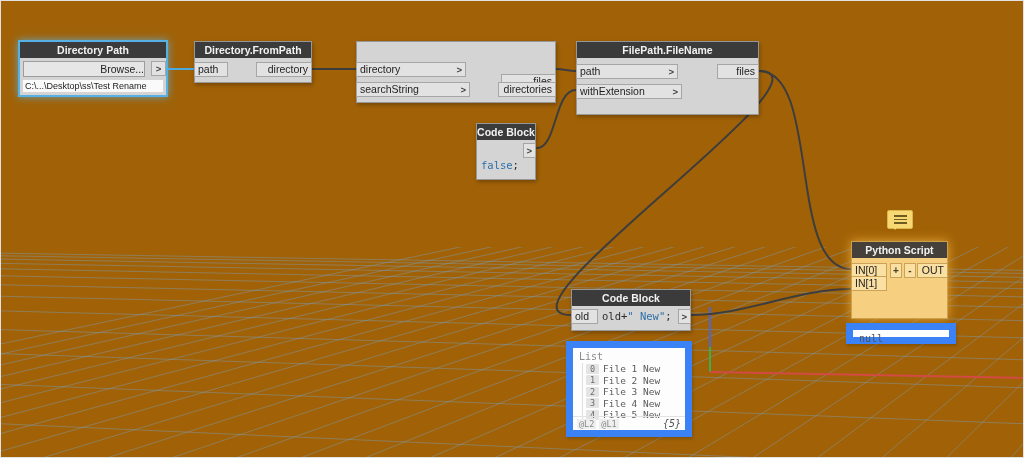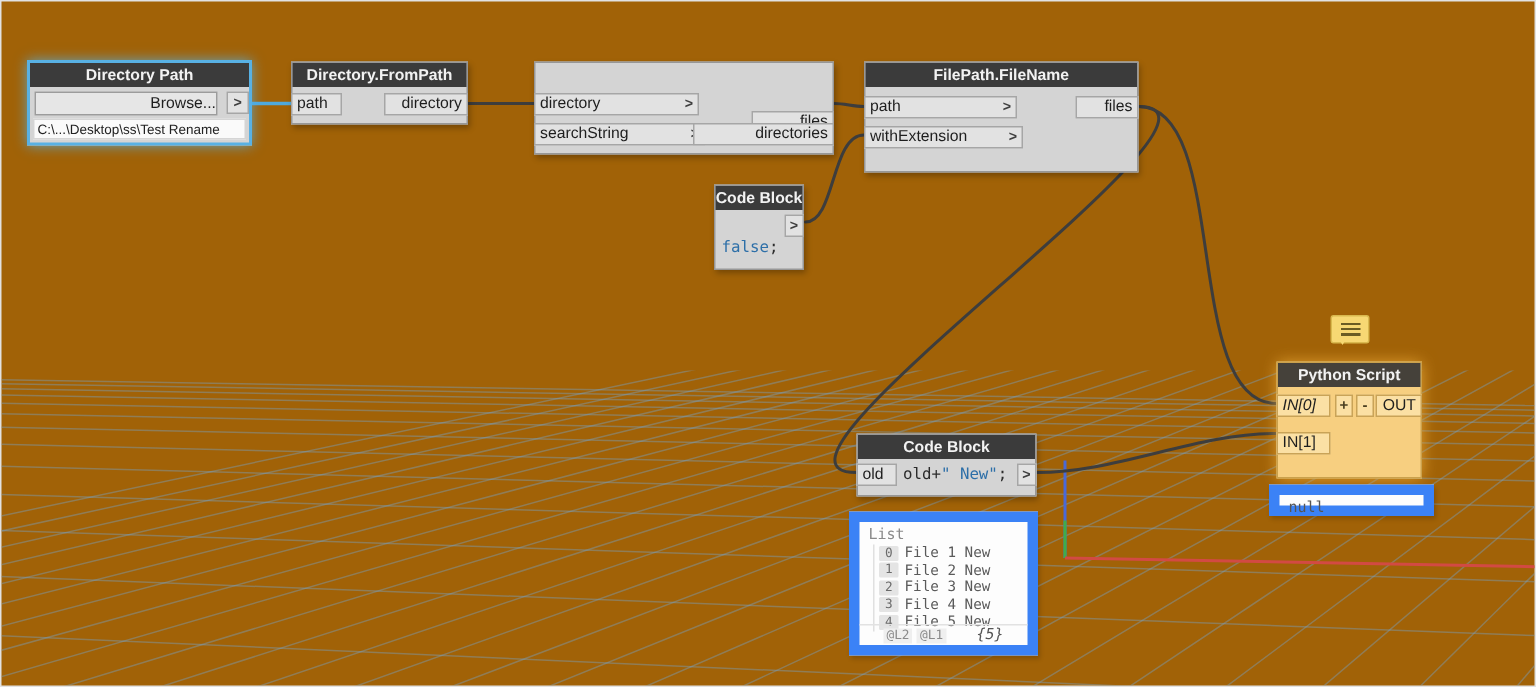--- a/index.html
+++ b/index.html
@@ -47,21 +47,21 @@
 
   
   .preview{position:absolute;background:#fdfdfd;border:7px solid #3b82f6;box-shadow:1px 2px 3px rgba(0,0,0,.18);
            font-family:"DejaVu Sans Mono",monospace;color:#555;z-index:4;box-sizing:border-box;}
   .pv-title{font-size:10px;color:#8a8a8a;padding:3px 6px 1px 6px;}
   .pv-items{margin-left:9px;border-left:1px solid #e0e0e0;padding-left:3px;}
   .pv-item{display:flex;align-items:center;gap:4px;height:11.5px;font-size:9.5px;color:#5a5a5a;}
   .idx{background:#e4e4e4;color:#6b6b6b;min-width:13px;text-align:center;font-size:8.5px;height:10px;
        line-height:10px;border-radius:1px;}
   .pv-footer{position:absolute;left:0;right:0;bottom:0;height:14px;border-top:1px solid #e2e2e2;
-             display:flex;align-items:center;padding:0 16px;box-sizing:border-box;}
+             display:flex;align-items:center;padding:0 4px;box-sizing:border-box;}
   .lvl{color:#8a8a8a;background:#efefef;font-size:8.5px;padding:0 2px;margin-right:3px;}
   .count{margin-left:auto;font-style:italic;font-size:10px;color:#555;}
   .nullv{font-size:10px;padding:3px 6px;}
 </style>
 </head>
 <body>
 
 <div class="canvas">
 
   <svg class="layer" width="1024" height="458" style="z-index:0">
@@ -154,21 +154,21 @@
       <span class="lbl">directory</span>
       <span class="chev">&gt;</span>
     </div>
     <div class="port" style="left:-1px;top:40px;width:114px;">
       <span class="lbl">searchString</span>
       <span class="chev">&gt;</span>
     </div>
     <div class="port out-port" style="right:-1px;top:32px;width:55px;">
       <span class="lbl">files</span>
     </div>
-    <div class="port out-port" style="right:-1px;top:40px;width:94px;align-items:flex-end;">
+    <div class="port out-port" style="right:-1px;top:40px;width:58px;align-items:flex-end;">
       <span class="lbl">directories</span>
     </div>
   </div>
 
   <div class="node" style="left:475px;top:122px;width:60px;height:57px;">
     <div class="node-header">Code Block</div>
     <div class="code" style="left:4px;top:34px;"><span class="kw">false</span><span>;</span></div>
     <div class="port out-port" style="right:-1px;top:19px;width:13px;">
       <span class="chev" style="margin:0 auto;padding:0;">&gt;</span>
     </div>
@@ -199,29 +199,29 @@
       <span class="chev" style="margin:0 auto;padding:0;">&gt;</span>
     </div>
   </div>
 
   <div class="note" style="left:886px;top:209px;">
     <div class="note-lines"></div>
   </div>
 
   <div class="node python" style="left:850px;top:240px;width:97px;height:78px;">
     <div class="node-header">Python Script</div>
-    <div class="port" style="left:-1px;top:21px;width:36px;font-style:italic;">
+    <div class="port" style="left:-1px;top:21px;width:36px;">
       <span class="lbl">IN[0]</span>
     </div>
     <div class="pbtn" style="left:38px;top:21px;">+</div>
     <div class="pbtn" style="left:52px;top:21px;">-</div>
     <div class="port out-port" style="right:-1px;top:21px;width:31px;">
       <span class="lbl">OUT</span>
     </div>
-    <div class="port" style="left:-1px;top:46px;width:36px;">
+    <div class="port" style="left:-1px;top:34px;width:36px;">
       <span class="lbl">IN[1]</span>
     </div>
   </div>
 
   <div class="preview" style="left:845px;top:322px;width:110px;height:21px;">
     <div class="nullv">null</div>
   </div>
 
   <div class="preview" style="left:565px;top:340px;width:126px;height:96px;">
     <div class="pv-title">List</div>

